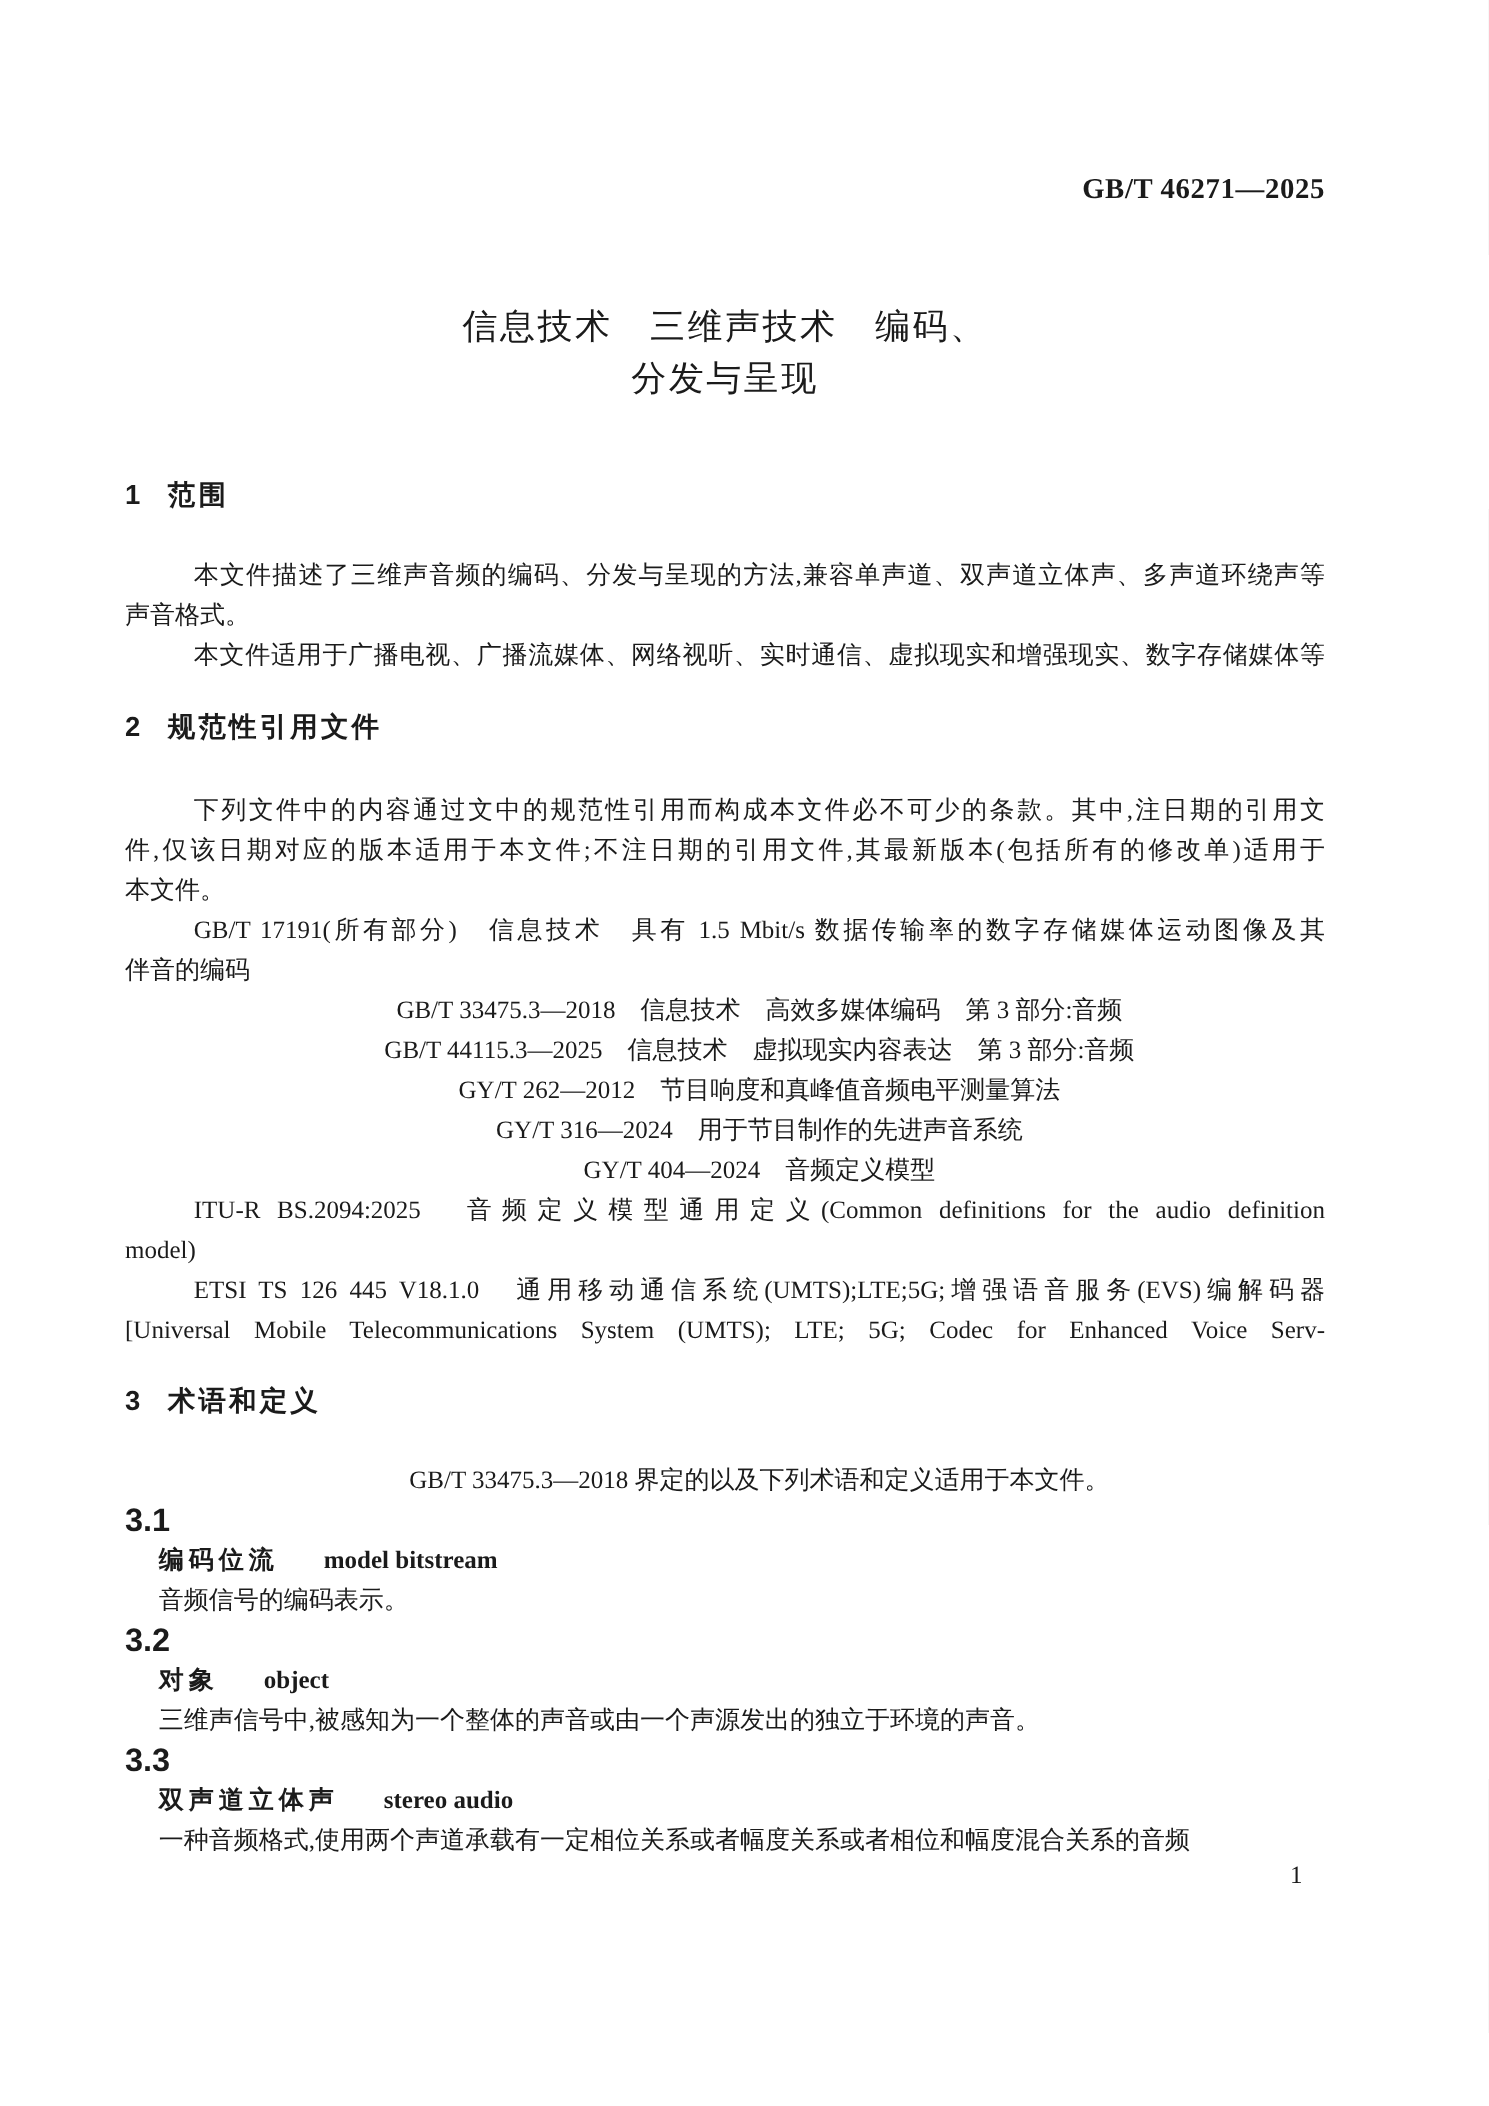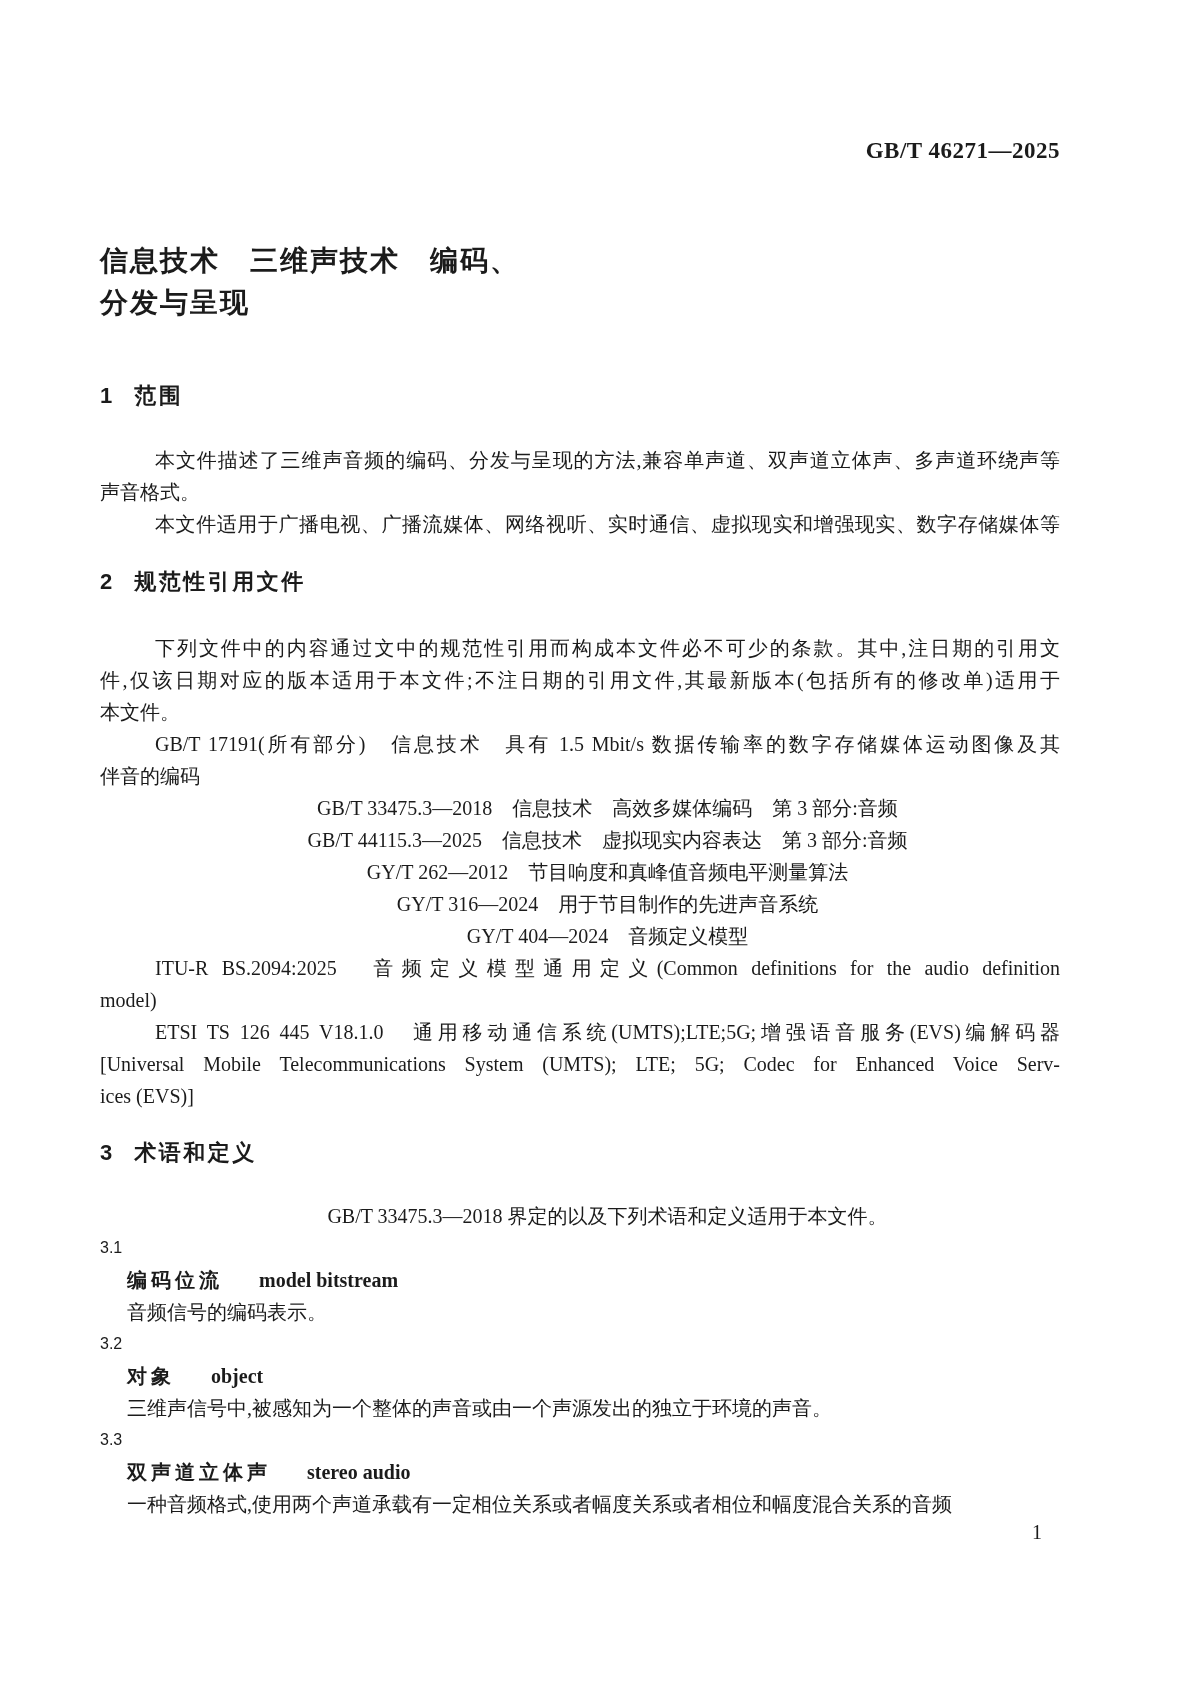--- a/index.html
+++ b/index.html
@@ -23,22 +23,23 @@
     margin-top: 138px;
     text-align: right;
     font-weight: bold;
     font-size: 23px;
     line-height: 26px;
     letter-spacing: 0.5px;
   }
   
   .doc-title {
     margin-top: 76px;
+    text-align: center;
     font-family: "Liberation Sans", "DejaVu Sans", sans-serif;
-    font-weight: bold;
+    font-weight: normal;
     font-size: 28px;
     line-height: 42px;
     letter-spacing: 2px;
     word-spacing: 12px; 
   }
   
   .sec-heading {
     font-family: "Liberation Sans", "DejaVu Sans", sans-serif;
     font-weight: bold;
     font-size: 22px;
@@ -60,22 +61,23 @@
     white-space: normal;
     text-align: justify;
     text-align-last: justify;
   }
   .s1-paras { margin-top: 33px; }
   .s2-intro { margin-top: 35px; }
   .s3-intro { margin-top: 32px; }
   
   .term-id {
     font-family: "Liberation Sans", "DejaVu Sans", sans-serif;
-    font-size: 16px;
+    font-size: 26px;
     line-height: 32px;
+    font-weight: bold;
   }
   .term-line {
     margin-left: 27px;
     font-weight: bold;
     font-size: 20px;
     line-height: 32px;
   }
   .term-zh {
     font-family: "Liberation Sans", "DejaVu Sans", sans-serif;
     letter-spacing: 4px;
@@ -129,21 +131,20 @@
       <div class="bline">伴音的编码</div>
       <div class="bline line-first">GB/T 33475.3—2018　信息技术　高效多媒体编码　第 3 部分:音频</div>
       <div class="bline line-first">GB/T 44115.3—2025　信息技术　虚拟现实内容表达　第 3 部分:音频</div>
       <div class="bline line-first">GY/T 262—2012　节目响度和真峰值音频电平测量算法</div>
       <div class="bline line-first">GY/T 316—2024　用于节目制作的先进声音系统</div>
       <div class="bline line-first">GY/T 404—2024　音频定义模型</div>
       <div class="bline just line-first">ITU-R BS.2094:2025　音频定义模型通用定义(Common definitions for the audio definition</div>
       <div class="bline">model)</div>
       <div class="bline just line-first">ETSI TS 126 445 V18.1.0　通用移动通信系统(UMTS);LTE;5G;增强语音服务(EVS)编解码器</div>
       <div class="bline just">[Universal Mobile Telecommunications System (UMTS); LTE; 5G; Codec for Enhanced Voice Serv-</div>
-      <div class="bline">ices (EVS)]</div>
     </div>
 
     <div class="sec-heading h3">
       <span class="num">3</span><span>术语和定义</span>
     </div>
     <div class="s3-intro">
       <div class="bline line-first">GB/T 33475.3—2018 界定的以及下列术语和定义适用于本文件。</div>
     </div>
     <div class="terms">
       <div class="term-id">3.1</div>

